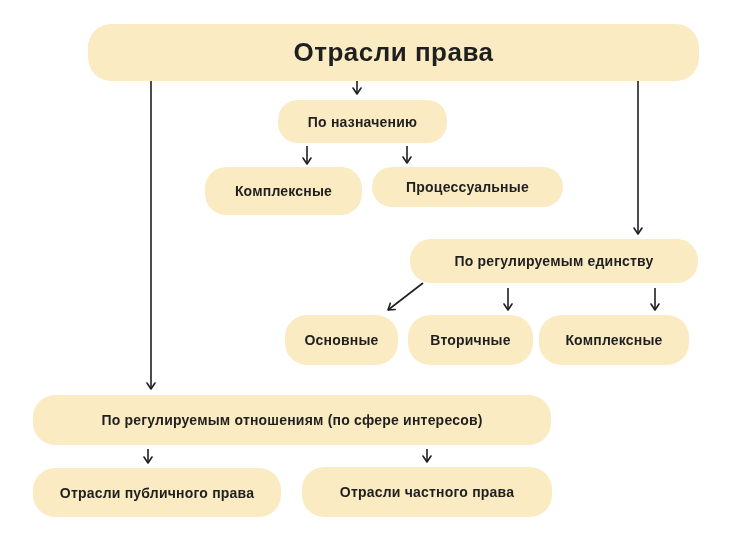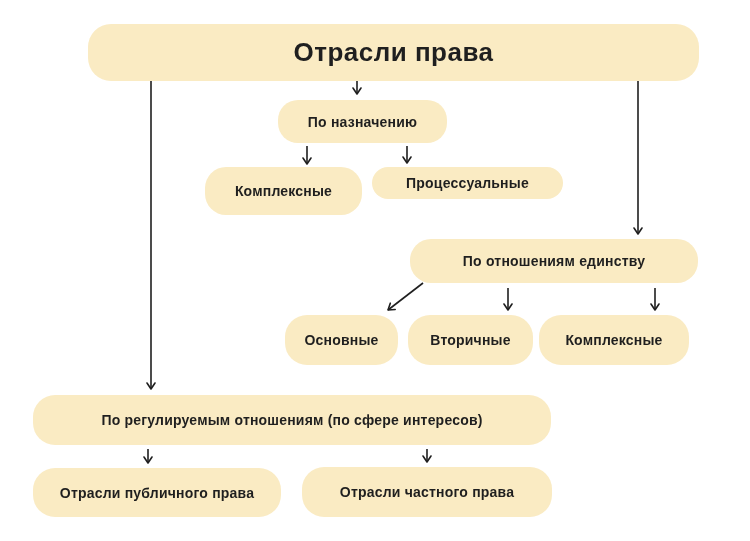--- a/index.html
+++ b/index.html
@@ -79,23 +79,23 @@
     <line class="arrow-line" x1="148" y1="449" x2="148" y2="463"></line>
     <line class="arrow-line" x1="427" y1="449" x2="427" y2="462"></line>
   </svg>
 
   <div class="node node-title" style="left:88px;top:24px;width:611px;height:57px;border-radius:23px;">Отрасли права</div>
 
   <div class="node" style="left:278px;top:100px;width:169px;height:43px;border-radius:20px;">По назначению</div>
 
   <div class="node" style="left:205px;top:167px;width:157px;height:48px;border-radius:21px;">Комплексные</div>
 
-  <div class="node" style="left:372px;top:167px;width:191px;height:32px;border-radius:21px;">Процессуальные</div>
+  <div class="node" style="left:372px;top:167px;width:191px;height:40px;border-radius:21px;">Процессуальные</div>
 
-  <div class="node" style="left:410px;top:239px;width:288px;height:44px;border-radius:21px;">По отношениям единству</div>
+  <div class="node" style="left:410px;top:239px;width:288px;height:44px;border-radius:21px;">По регулируемым единству</div>
 
   <div class="node" style="left:285px;top:315px;width:113px;height:50px;border-radius:22px;">Основные</div>
 
   <div class="node" style="left:408px;top:315px;width:125px;height:50px;border-radius:22px;">Вторичные</div>
 
   <div class="node" style="left:539px;top:315px;width:150px;height:50px;border-radius:22px;">Комплексные</div>
 
   <div class="node" style="left:33px;top:395px;width:518px;height:50px;border-radius:22px;">По регулируемым отношениям (по сфере интересов)</div>
 
   <div class="node" style="left:33px;top:468px;width:248px;height:49px;border-radius:22px;">Отрасли публичного права</div>

